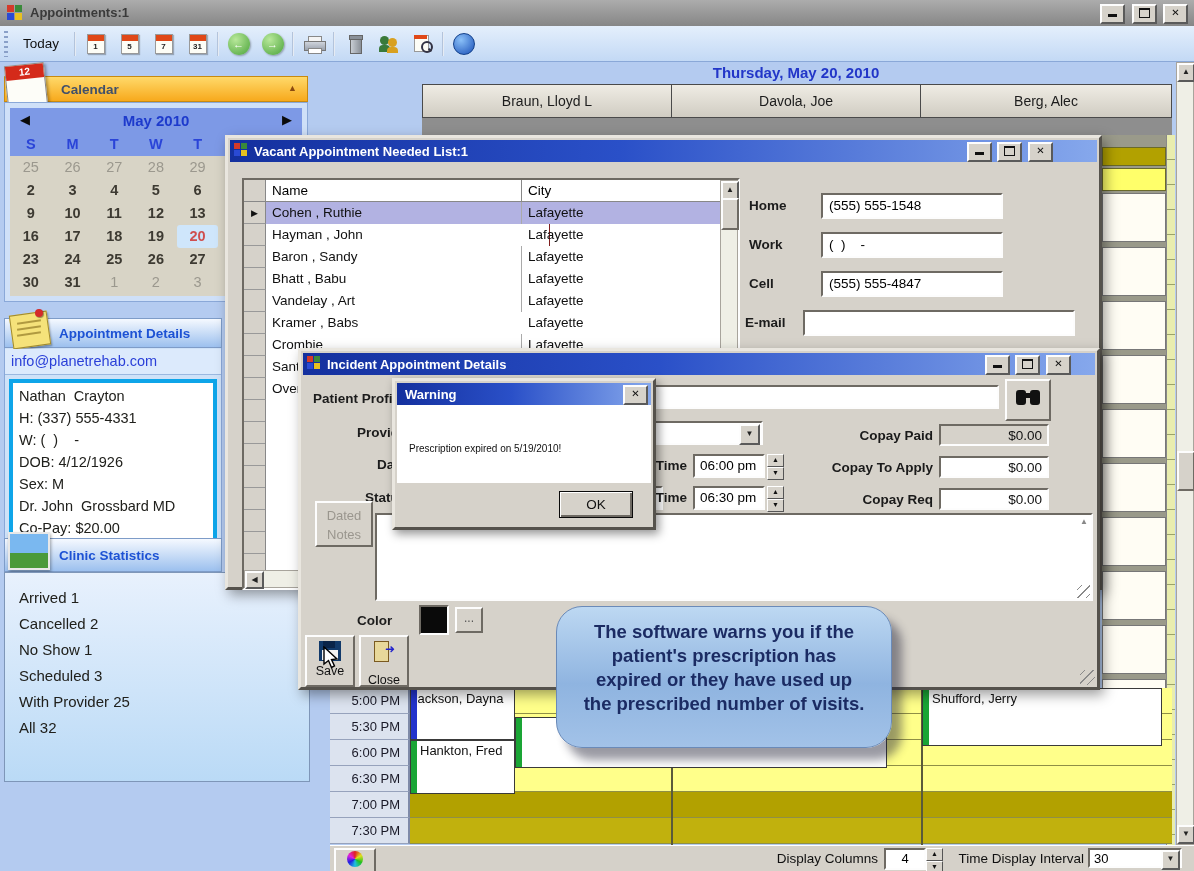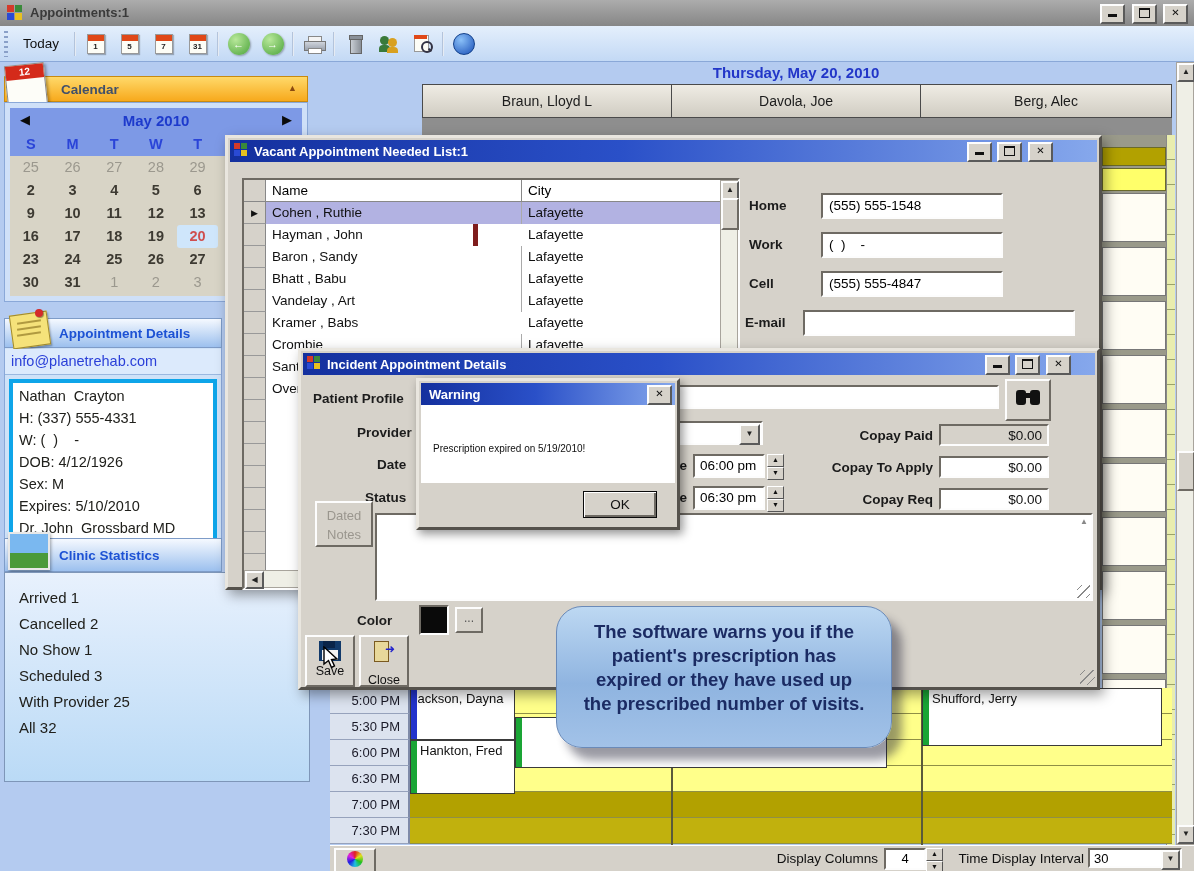--- a/index.html
+++ b/index.html
@@ -319,21 +319,20 @@
       <div class="abs" style="left:10px;top:24px;width:24px;height:2px;background:#b09a40;transform:rotate(-8deg);"></div>
       <div class="abs" style="left:28px;top:0;width:8px;height:8px;border-radius:50%;background:#d42a2a;box-shadow:1px 1px 1px rgba(0,0,0,.4);"></div>
     </div>
     <div class="abs" style="left:0;top:30px;width:216px;height:26px;background:#dceafc;border-bottom:1px solid #9ab8e0;font-size:14.5px;color:#2a3fd8;padding:4px 0 0 6px;box-sizing:border-box;">info@planetrehab.com</div>
     <div class="abs" style="left:4px;top:60px;width:208px;height:180px;background:#fff;border:4px solid #0ea5e9;box-sizing:border-box;padding:2px 0 0 6px;">
       <div class="ad-line">Nathan  Crayton</div>
       <div class="ad-line">H: (337) 555-4331</div>
       <div class="ad-line">W: (  )    -</div>
       <div class="ad-line">DOB: 4/12/1926</div>
       <div class="ad-line">Sex: M</div>
-      <div class="ad-line">Expires: 5/10/2010</div>
       <div class="ad-line">Dr. John  Grossbard MD</div>
       <div class="ad-line">Co-Pay: $20.00</div>
     </div>
   </div>
 
   <div class="abs" style="left:4px;top:538px;width:306px;height:280px;">
     <div class="panel-hdr abs" style="left:0;top:0;width:218px;height:34px;box-sizing:border-box;">
       <span style="position:absolute;left:54px;top:9px;">Clinic Statistics</span>
     </div>
     <div class="abs" style="left:4px;top:-6px;width:38px;height:34px;border:2px solid #e8e8e8;box-shadow:1px 2px 3px rgba(0,0,0,.35);background:linear-gradient(180deg,#7ab8f0 0 55%,#4a9a3a 55% 100%);"></div>
@@ -368,21 +367,21 @@
       <div class="abs" style="left:22px;top:0;width:256px;height:22px;border-right:1px solid #888;border-bottom:1px solid #888;box-sizing:border-box;font-size:13.5px;line-height:21px;padding-left:6px;">Name</div>
       <div class="abs" style="left:278px;top:0;width:198px;height:22px;border-bottom:1px solid #888;box-sizing:border-box;font-size:13.5px;line-height:21px;padding-left:6px;">City</div>
 
       <div class="abs" style="left:0;top:22px;width:476px;height:22px;background:#b2b2e2;">
         <div class="abs" style="left:0;top:0;width:22px;height:22px;background:#d6d2ca;border-right:1px solid #888;border-bottom:1px solid #999;box-sizing:border-box;font-size:9px;line-height:22px;text-align:center;color:#111;">▶</div>
         <div class="vrow-name abs" style="left:22px;top:0;width:256px;border-right:1px solid #aaa;box-sizing:border-box;">Cohen , Ruthie</div>
         <div class="vrow-city abs" style="left:278px;top:0;width:198px;">Lafayette</div>
       </div>
       <div class="abs" style="left:0;top:44px;width:476px;height:22px;">
         <div class="abs" style="left:0;top:0;width:22px;height:22px;background:#d6d2ca;border-right:1px solid #888;border-bottom:1px solid #999;box-sizing:border-box;"></div>
-        <div class="vrow-name abs" style="left:22px;top:0;width:212px;border-right:5px solid #7f1d1d;box-sizing:border-box;">Hayman , John</div>
+        <div class="vrow-name abs" style="left:22px;top:0;width:284px;border-right:1px solid #7f1d1d;box-sizing:border-box;">Hayman , John</div>
         <div class="vrow-city abs" style="left:278px;top:0;width:198px;">Lafayette</div>
       </div>
       <div class="abs" style="left:0;top:66px;width:476px;height:22px;">
         <div class="abs" style="left:0;top:0;width:22px;height:22px;background:#d6d2ca;border-right:1px solid #888;border-bottom:1px solid #999;box-sizing:border-box;"></div>
         <div class="vrow-name abs" style="left:22px;top:0;width:256px;border-right:1px solid #aaa;box-sizing:border-box;">Baron , Sandy</div>
         <div class="vrow-city abs" style="left:278px;top:0;width:198px;">Lafayette</div>
       </div>
       <div class="abs" style="left:0;top:88px;width:476px;height:22px;">
         <div class="abs" style="left:0;top:0;width:22px;height:22px;background:#d6d2ca;border-right:1px solid #888;border-bottom:1px solid #999;box-sizing:border-box;"></div>
         <div class="vrow-name abs" style="left:22px;top:0;width:256px;border-right:1px solid #aaa;box-sizing:border-box;">Bhatt , Babu</div>
@@ -514,21 +513,21 @@
     <div class="raised abs" style="left:58px;top:284px;width:50px;height:52px;box-sizing:border-box;">
       <div style="position:relative;width:24px;height:20px;margin:4px auto 0;">
         <div class="abs" style="left:2px;top:0;width:13px;height:19px;background:#e8d89a;border:1px solid #7a5a20;"></div>
         <span class="abs" style="left:13px;top:1px;font-size:12px;font-weight:bold;color:#2222cc;">➜</span>
       </div>
       <div style="text-align:center;font-size:12.5px;color:#111;margin-top:12px;">Close</div>
     </div>
     <div class="grip abs" style="right:2px;bottom:2px;width:15px;height:15px;"></div>
   </div>
 
-  <div class="abs win" style="left:416px;top:378px;width:264px;height:152px;box-sizing:border-box;box-shadow:3px 4px 9px rgba(0,0,0,.42);">
+  <div class="abs win" style="left:392px;top:378px;width:264px;height:152px;box-sizing:border-box;box-shadow:3px 4px 9px rgba(0,0,0,.42);">
     <div class="titlebar abs" style="left:2px;top:2px;width:254px;height:22px;">
       <span style="position:absolute;left:8px;top:4px;">Warning</span>
       <span class="wbtn" style="position:absolute;right:3px;top:2px;line-height:13px;">✕</span>
     </div>
     <div class="abs" style="left:2px;top:24px;width:254px;height:78px;background:#fff;">
       <div style="position:absolute;left:12px;top:38px;font-size:10px;color:#101010;">Prescription expired on 5/19/2010!</div>
     </div>
     <div class="raised abs" style="left:164px;top:110px;width:74px;height:27px;border:1px solid #0a0a0a;box-shadow:inset 1px 1px 0 #fff,inset -2px -2px 0 #6e6a63;text-align:center;font-size:13.5px;line-height:25px;color:#111;box-sizing:border-box;">OK</div>
   </div>
 

